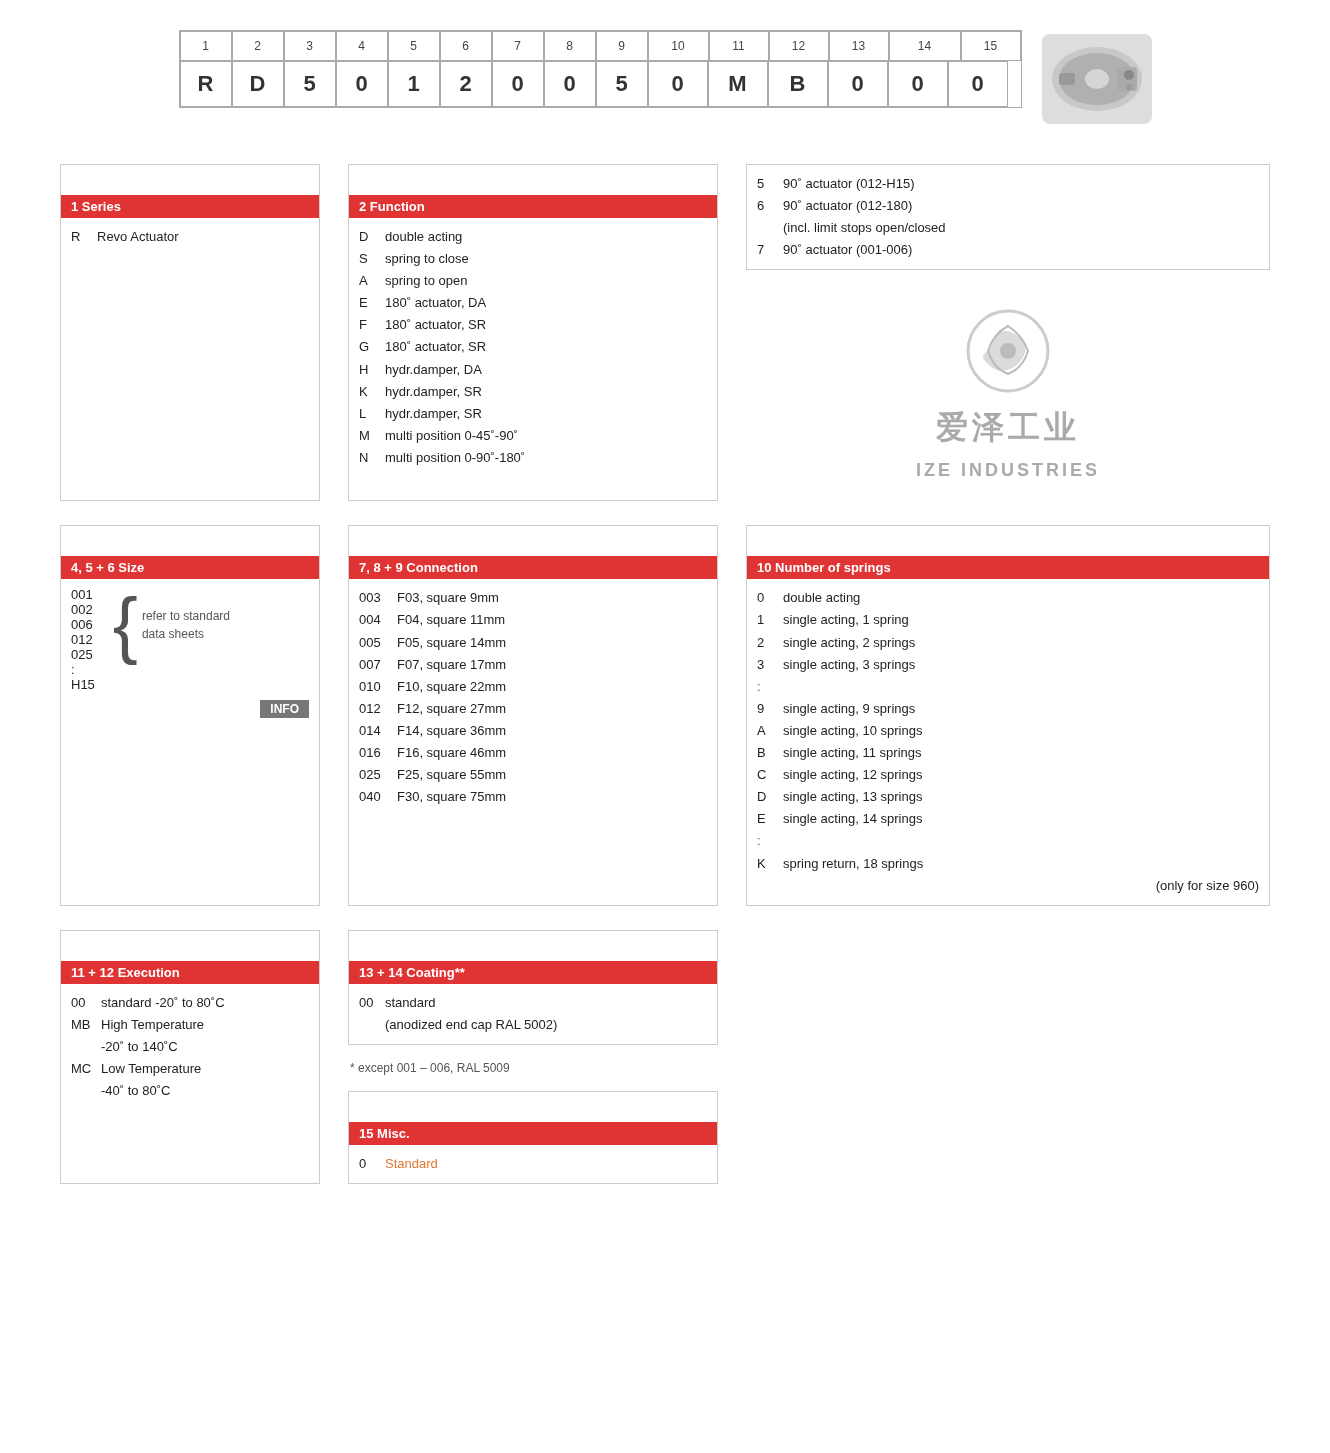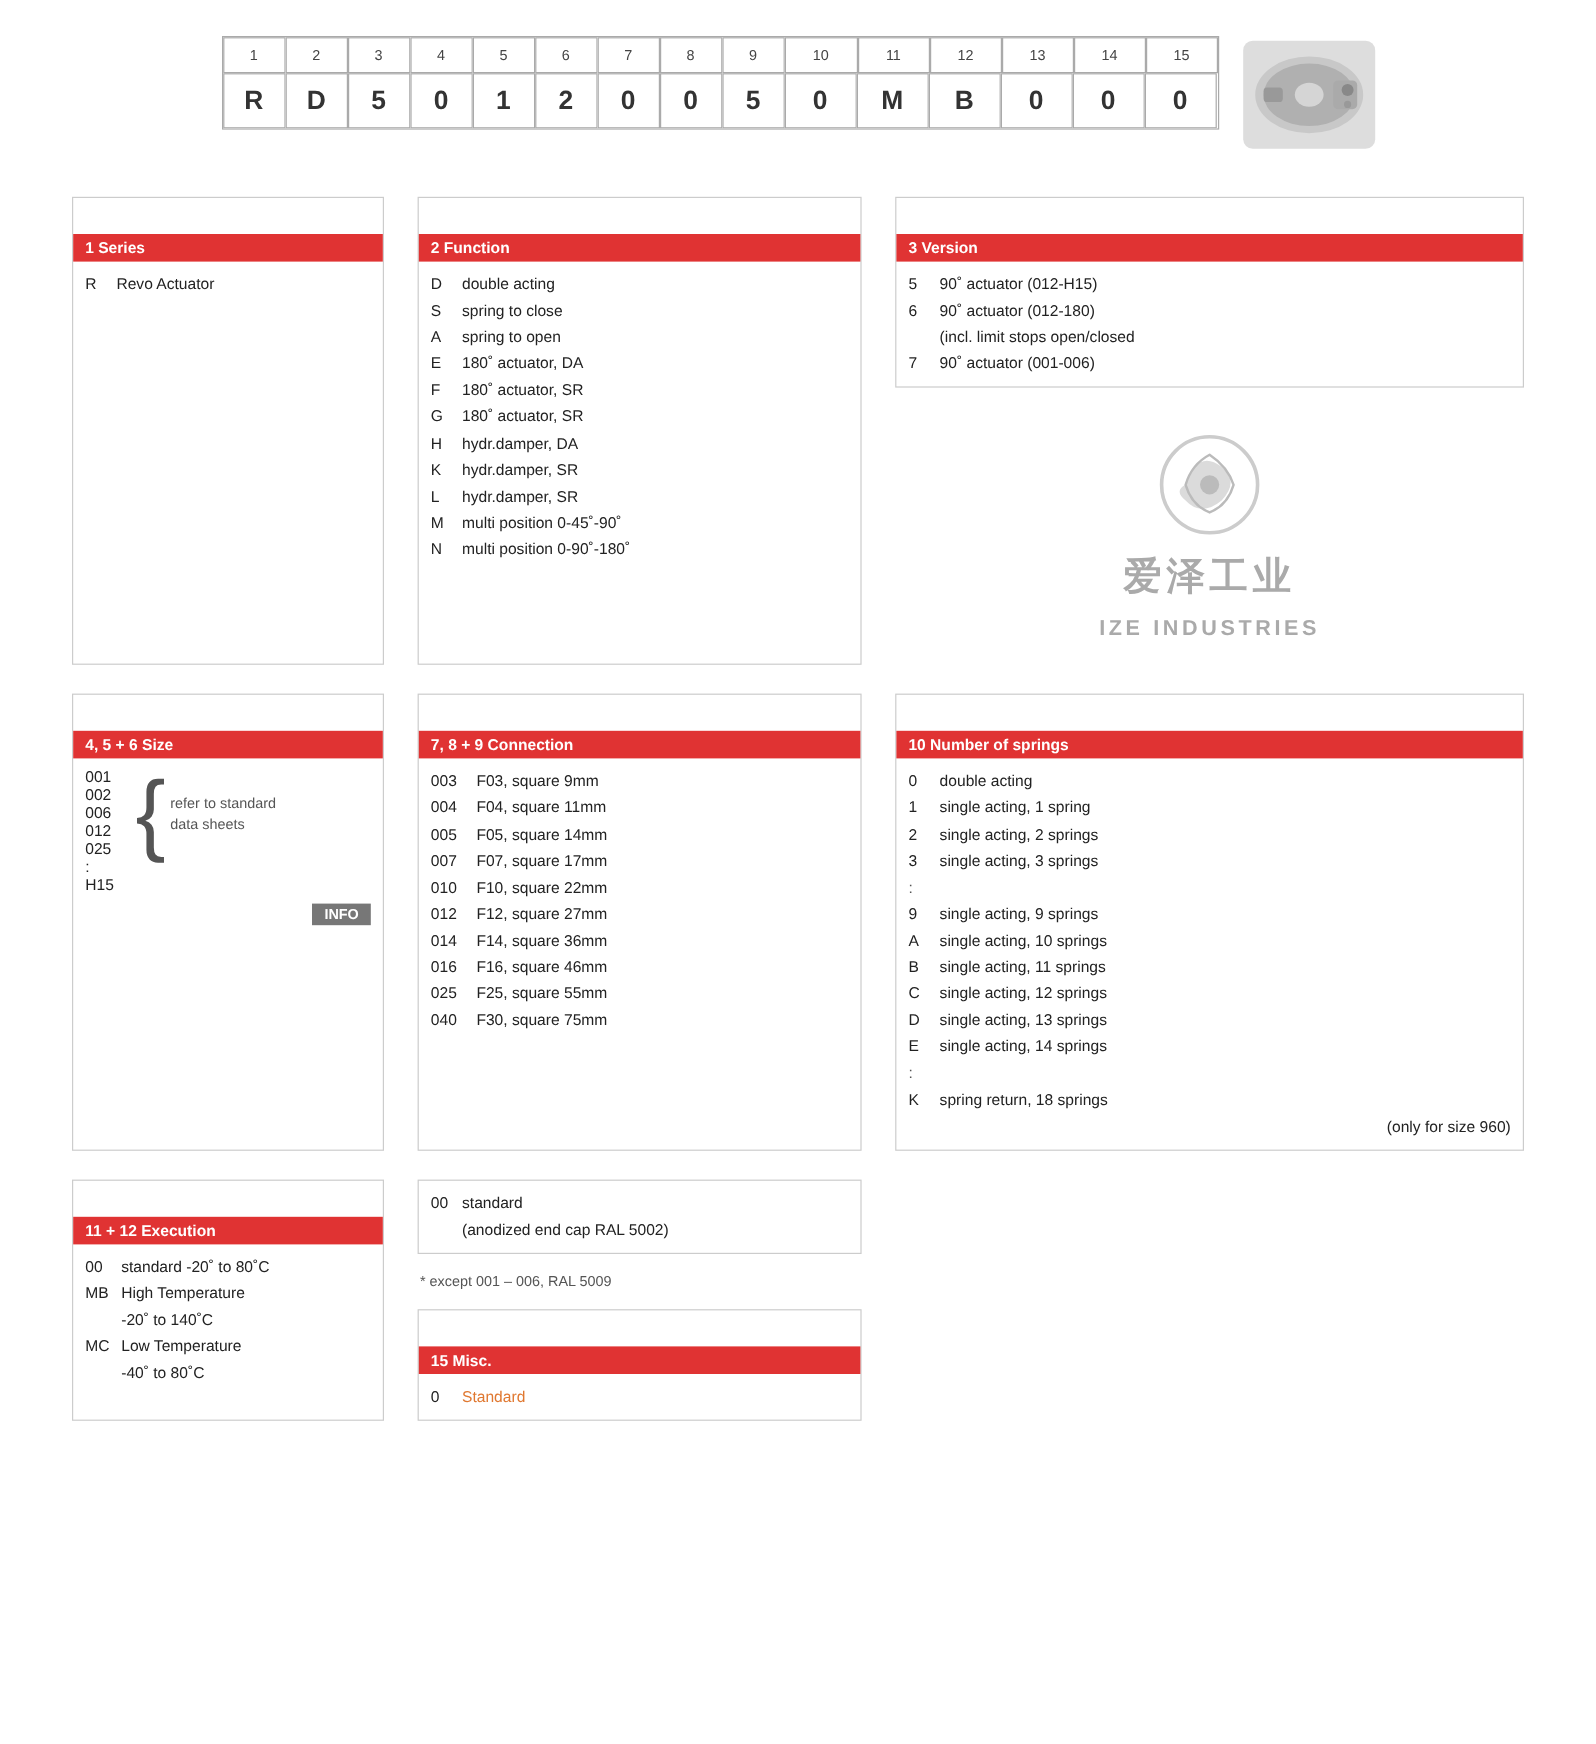--- a/index.html
+++ b/index.html
@@ -158,21 +158,21 @@
         <div class="code-cell header">4</div>
         <div class="code-cell header">5</div>
         <div class="code-cell header">6</div>
         <div class="code-cell header">7</div>
         <div class="code-cell header">8</div>
         <div class="code-cell header">9</div>
         <div class="code-cell header" style="width: 61px; text-align: center;">10</div>
         <div class="code-cell header" style="width: 60px;">11</div>
         <div class="code-cell header" style="width: 60px;">12</div>
         <div class="code-cell header" style="width: 60px;">13</div>
-        <div class="code-cell header" style="width: 60px;">14</div>
+        <div class="code-cell header" style="width: 72px;">14</div>
         <div class="code-cell header" style="width: 60px;">15</div>
       </div>
     <div class="code-row">
 
     <div class="code-cell value">R</div>
         <div class="code-cell value">D</div>
         <div class="code-cell value">5</div>
         <div class="code-cell value">0</div>
         <div class="code-cell value">1</div>
         <div class="code-cell value">2</div>
@@ -265,23 +265,20 @@
           </div>
           <div class="row">
             <span class="code-key">N</span>
             <span>multi position 0-90˚-180˚</span>
           </div>
         </div>
     </div>
 
     <div style="display:flex; flex-direction:column; gap:16px;">
       <div class="section-box">
-        <div class="section-header">
-          <span>3  Version</span>
-        </div>
         <div class="section-body">
 
         <div class="row">
               <span class="code-key">5</span>
               <span>90˚ actuator (012-H15)</span>
             </div>
             <div class="row">
               <span class="code-key">6</span>
               <span>90˚ actuator (012-180)</span>
             </div>
@@ -475,20 +472,23 @@
           </div>
           <div class="row">
             <span class="code-key" style="min-width:22px"></span>
             <span>  -40˚ to 80˚C</span>
           </div>
         </div>
     </div>
 
     <div style="display:flex; flex-direction:column; gap:16px;">
       <div class="section-box">
+        <div class="section-header">
+          <span>13 + 14  Coating**</span>
+        </div>
         <div class="section-body">
 
         <div class="row">
               <span class="code-key">00</span>
               <span>standard</span>
             </div>
             <div class="row">
               <span class="code-key"></span>
               <span>(anodized end cap RAL 5002)</span>
             </div>

